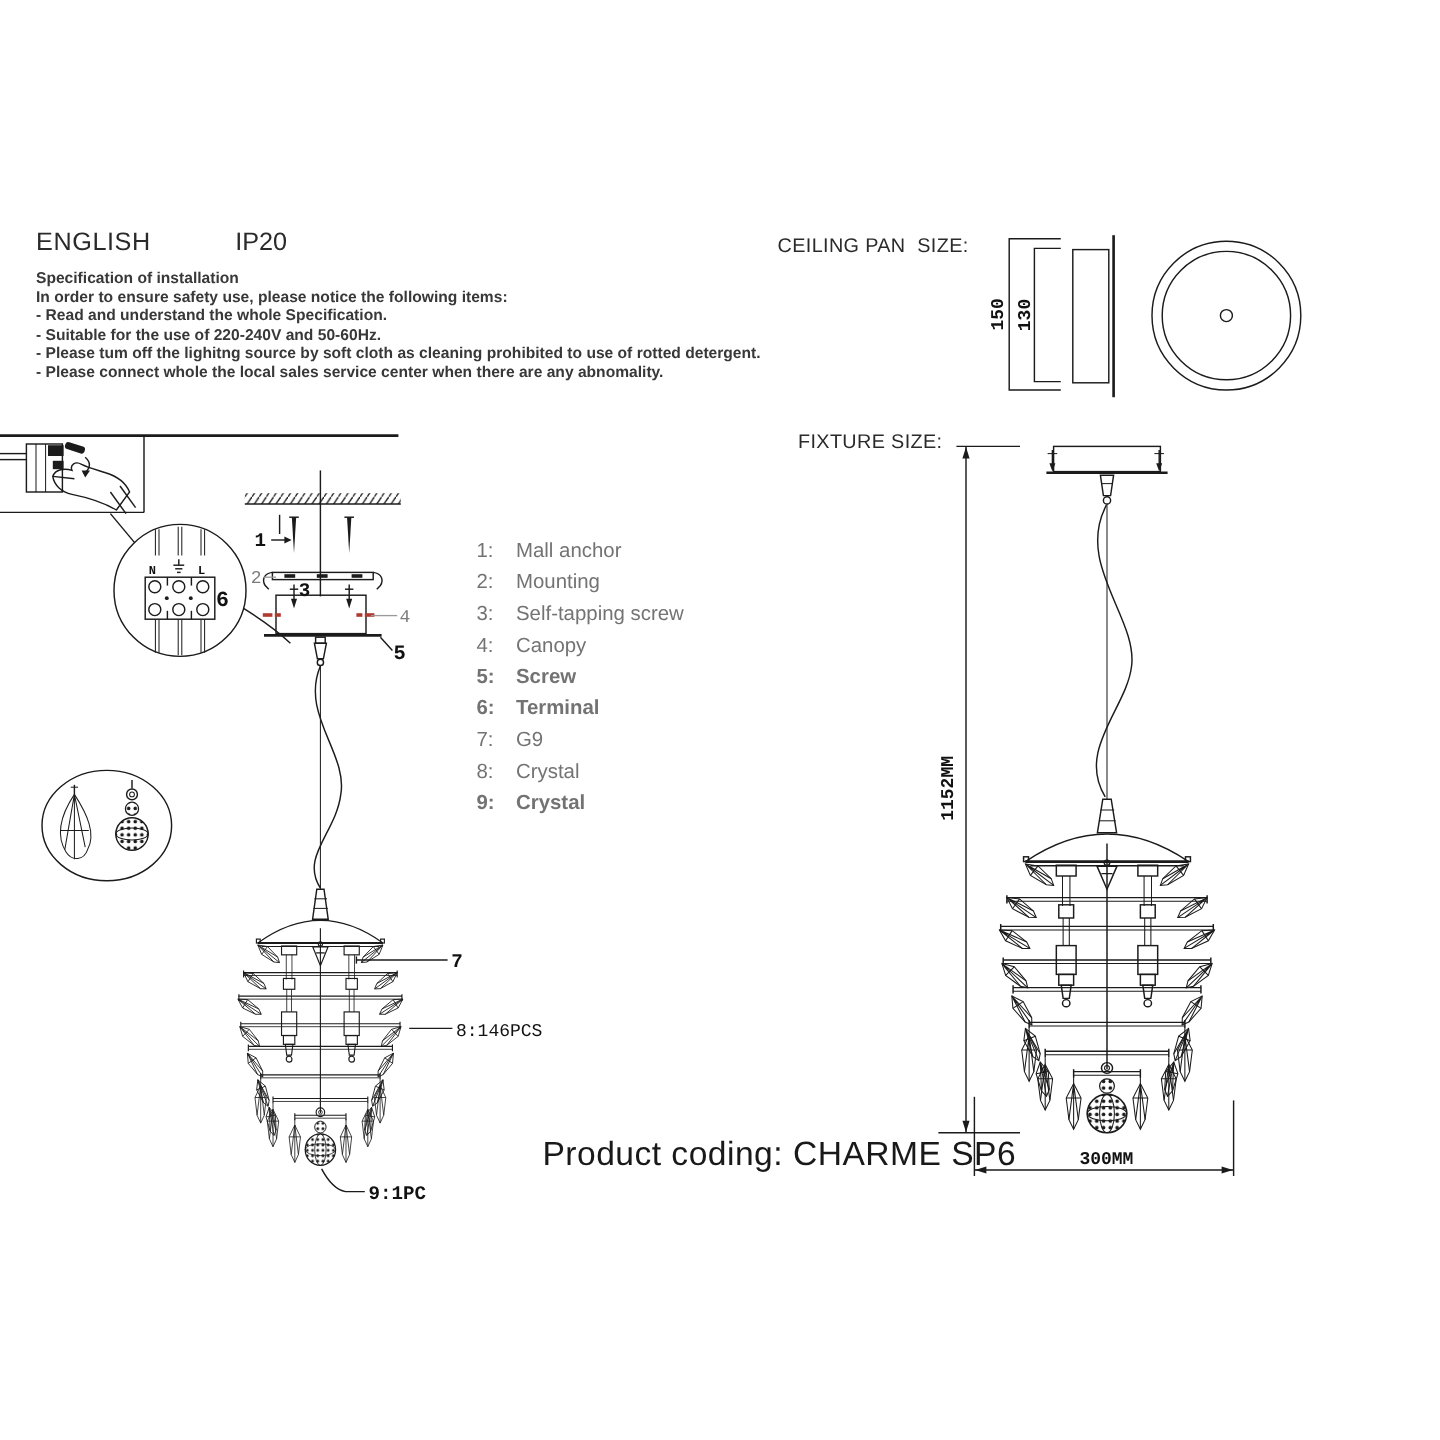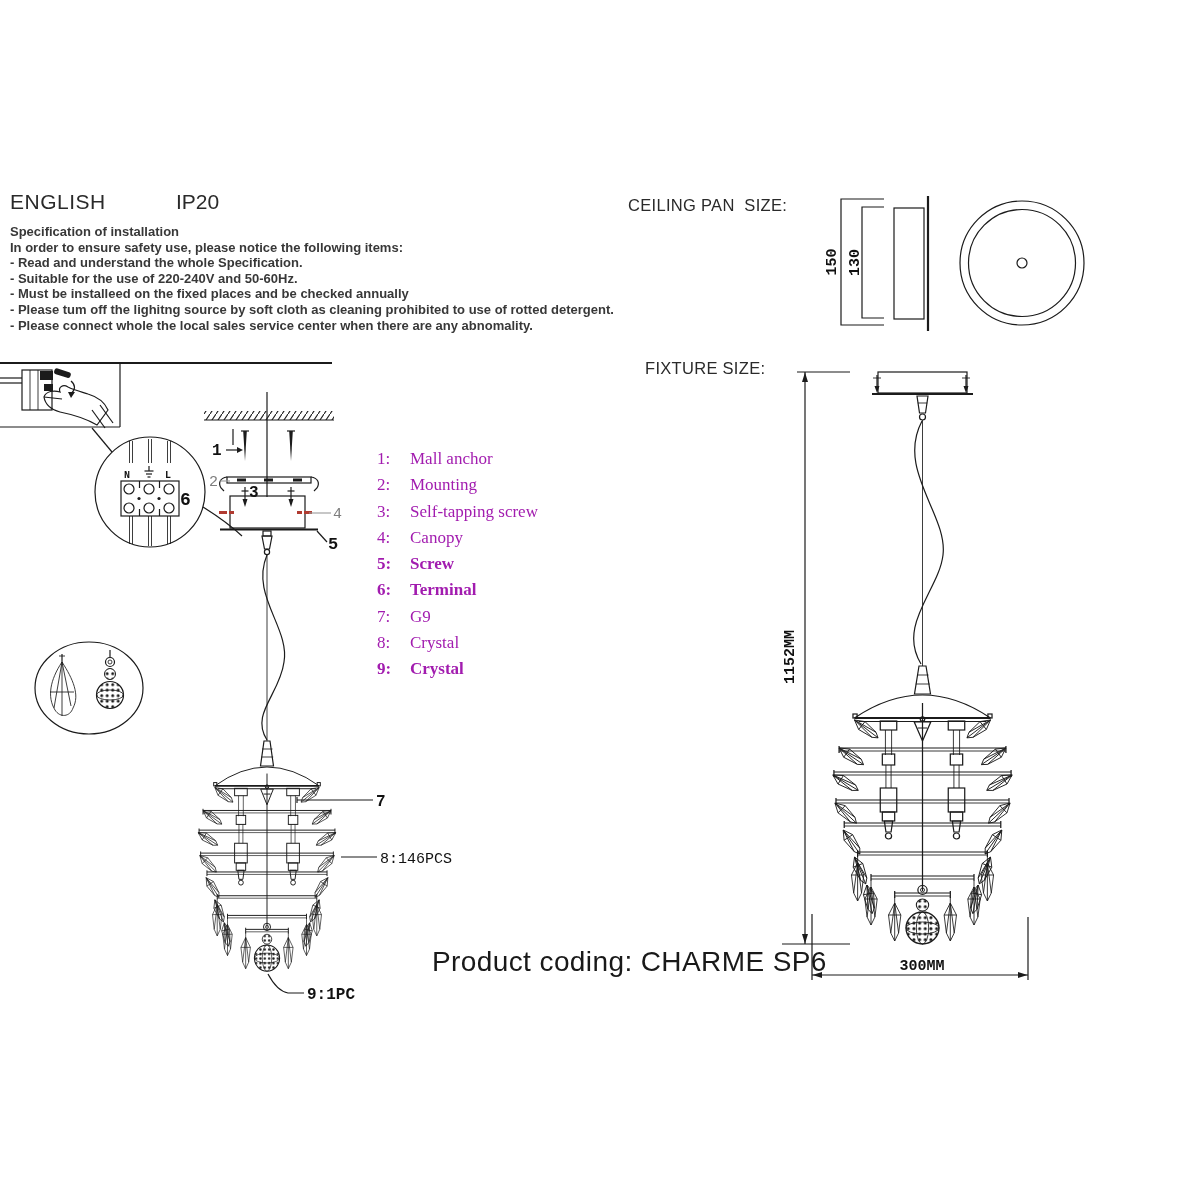--- a/index.html
+++ b/index.html
@@ -1,24 +1,24 @@
 <!DOCTYPE html>
 <html><head>
 <meta charset="utf-8">
 <style>
   html,body{margin:0;padding:0;}
   body{width:1200px;height:1200px;position:relative;background:#ffffff;
        font-family:"Liberation Sans",sans-serif;color:#1f1f1f;overflow:hidden;}
-  .abs{position:absolute;}
+  .abs{position:absolute;margin-left:20px;}
   .h-lang{left:10px;top:190px;font-size:21px;letter-spacing:.5px;color:#2a2a2a;}
   .h-ip{left:176px;top:190px;font-size:21px;color:#2a2a2a;}
   .spec{left:10px;top:224px;width:660px;font-size:13px;line-height:15.6px;color:#383838;}
   .spec div{white-space:nowrap;font-weight:bold;}
-  .parts{left:377px;top:446px;font-family:Liberation Serif, serif;font-size:17px;
-         line-height:26.3px;color:#a21caf;}
+  .parts{left:377px;top:446px;font-family:Liberation Sans, sans-serif;font-size:17px;
+         line-height:26.3px;color:#737373;}
   .parts .row{white-space:pre;}
   .parts .row.b{font-weight:bold;}
   .parts .num{display:inline-block;width:33px;}
   .sec-head{font-size:16.5px;letter-spacing:.3px;color:#2a2a2a;white-space:pre;}
   .ceil-head{left:628px;top:196px;}
   .fix-head{left:645px;top:359px;}
   .product{left:432px;top:946px;font-size:28px;letter-spacing:.4px;color:#191919;text-align:right;}
   svg{position:absolute;left:0;top:0;}
   .ln{fill:none;stroke:#1b1b1b;stroke-width:1.2;}
   .ln2{fill:none;stroke:#1b1b1b;stroke-width:2.2;}
@@ -37,21 +37,20 @@
 <body>
 
 <div class="abs h-lang">ENGLISH</div>
 <div class="abs h-ip">IP20</div>
 
 <div class="abs spec">
   <div>Specification of installation</div>
   <div>In order to ensure safety use, please notice the following items:</div>
   <div>- Read and understand the whole Specification.</div>
   <div>- Suitable for the use of 220-240V and 50-60Hz.</div>
-  <div>- Must be installeed on the fixed places and be checked annually</div>
   <div>- Please tum off the lighitng source by soft cloth as cleaning prohibited to use of rotted detergent.</div>
   <div>- Please connect whole the local sales service center when there are any abnomality.</div>
 </div>
 
 <div class="abs parts">
   <div class="row"><span class="num">1:</span><span>Mall anchor</span></div>
   <div class="row"><span class="num">2:</span><span>Mounting</span></div>
   <div class="row"><span class="num">3:</span><span>Self-tapping screw</span></div>
   <div class="row"><span class="num">4:</span><span>Canopy</span></div>
   <div class="row b"><span class="num">5:</span><span>Screw</span></div>

